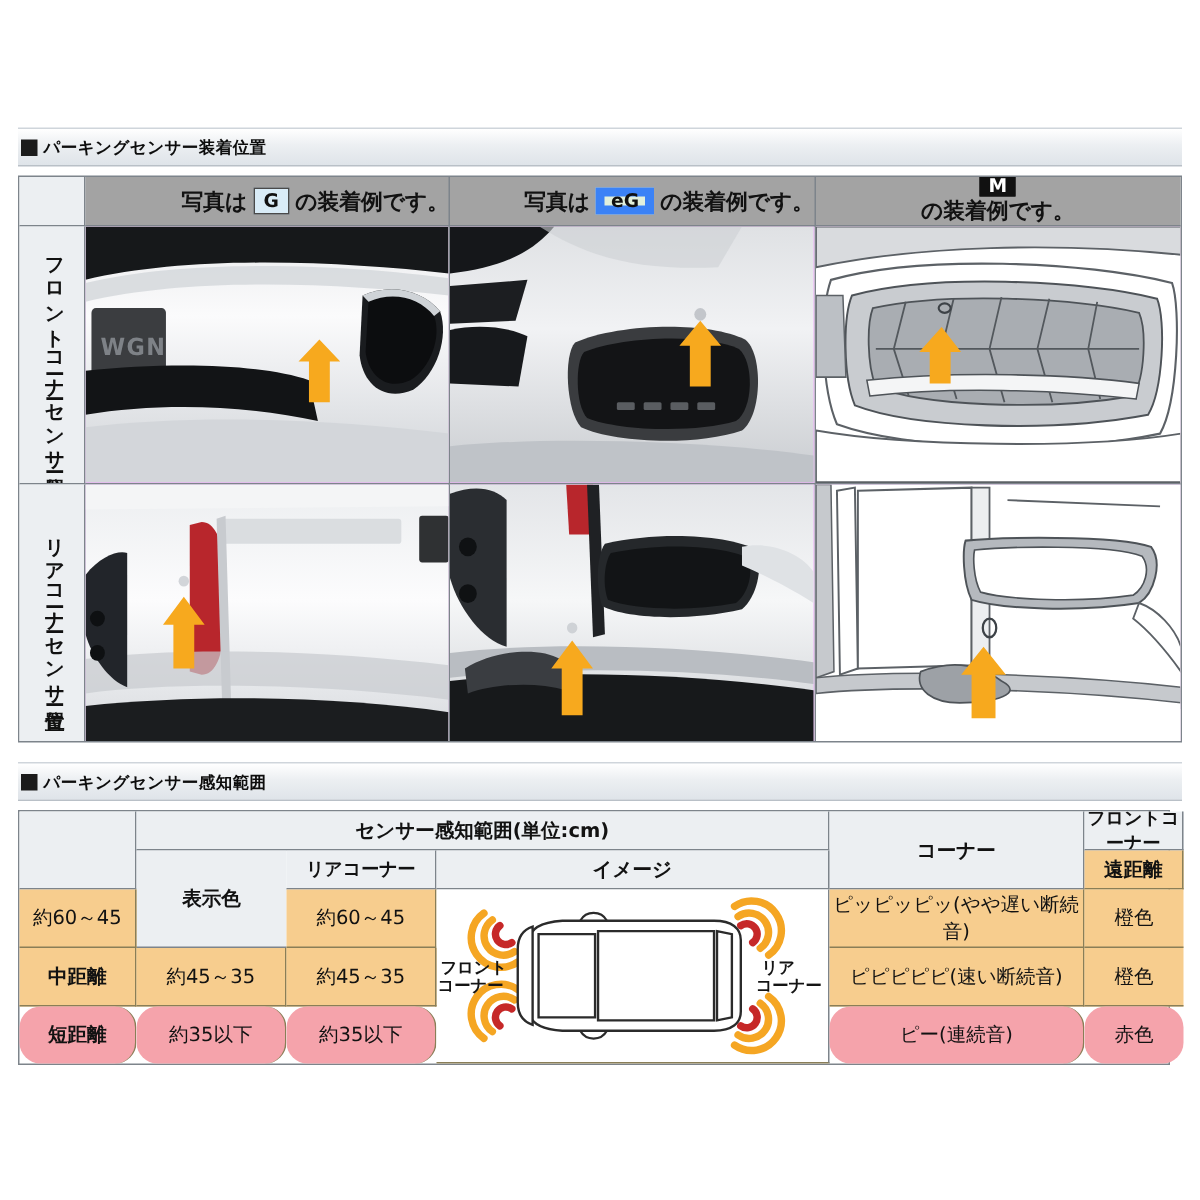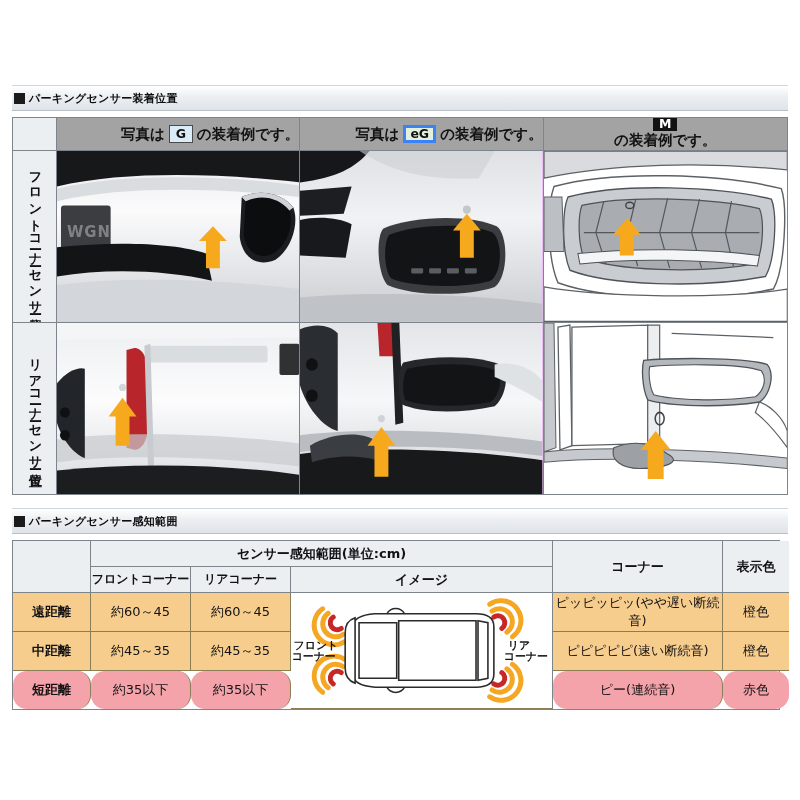--- a/index.html
+++ b/index.html
@@ -94,21 +94,21 @@
     min-width: 24px;
     height: 18px;
     padding: 0 4px;
     margin: 0 4px;
     font-size: 12.5px;
     font-weight: bold;
     line-height: 1;
     box-sizing: border-box;
   }
   .badge.g  { background: #d9ecf7; border: 1px solid #4a4a4a; color: #111; }
-  .badge.eg { background: #e2f0dc; border: 3px solid #3b82f6; color: #111; }
+  .badge.eg { background: #e2f0dc; border: 6px solid #3b82f6; color: #111; }
   .badge.m  { background: #111111; border: 1px solid #111111; color: #ffffff; }
 
   .rowlabel {
     background: #eceff2;
     display: flex;
     align-items: center;
     justify-content: center;
   }
   .rowlabel span {
     writing-mode: vertical-rl;
@@ -393,23 +393,23 @@
   <div class="section-header" id="header-2">
     <span class="sq"></span>
     <span class="title">パーキングセンサー感知範囲</span>
   </div>
 
   <div class="tbl2">
 
     <div class="hdr" style="grid-row: span 2;"></div>
     <div class="hdr" style="grid-column: span 3;">センサー感知範囲(単位:cm)</div>
     <div class="hdr" style="grid-row: span 2;">コーナー</div>
+    <div class="hdr small">フロントコーナー</div>
+
     <div class="hdr lastcol" style="grid-row: span 2;">表示色</div>
-
-    <div class="hdr small">フロントコーナー</div>
     <div class="hdr small">リアコーナー</div>
     <div class="hdr">イメージ</div>
 
     <div class="row-far lbl-cell">遠距離</div>
     <div class="row-far val-cell">約60～45</div>
     <div class="row-far val-cell">約60～45</div>
 
     <div class="img-cell">
       <svg viewBox="0 0 262 116" preserveAspectRatio="xMidYMid meet">
         <rect x="0" y="0" width="262" height="116" fill="#ffffff"></rect>

